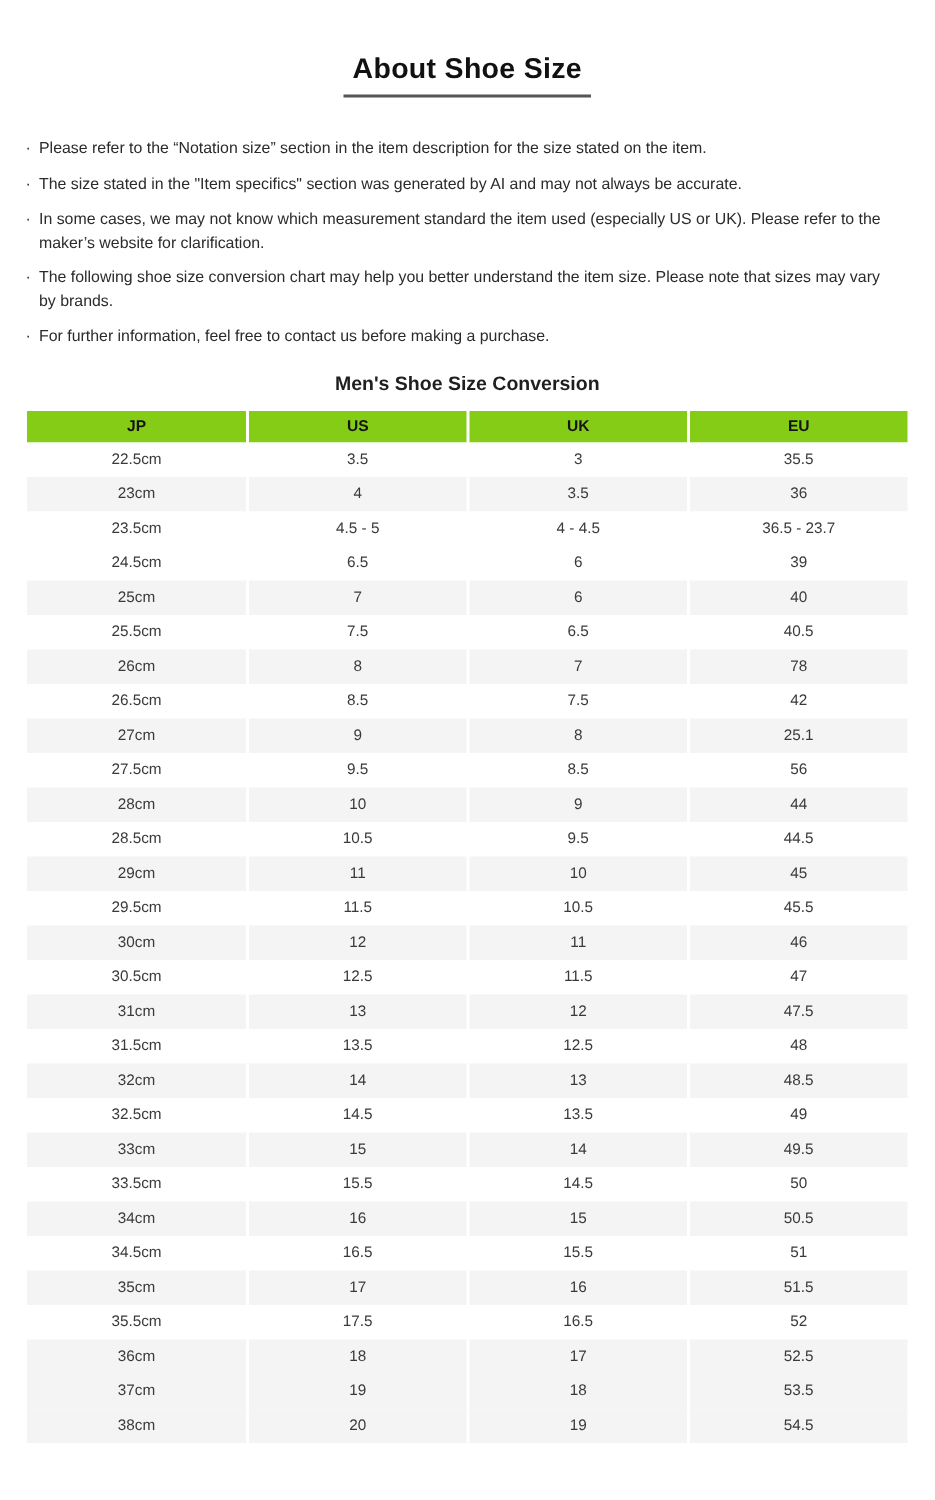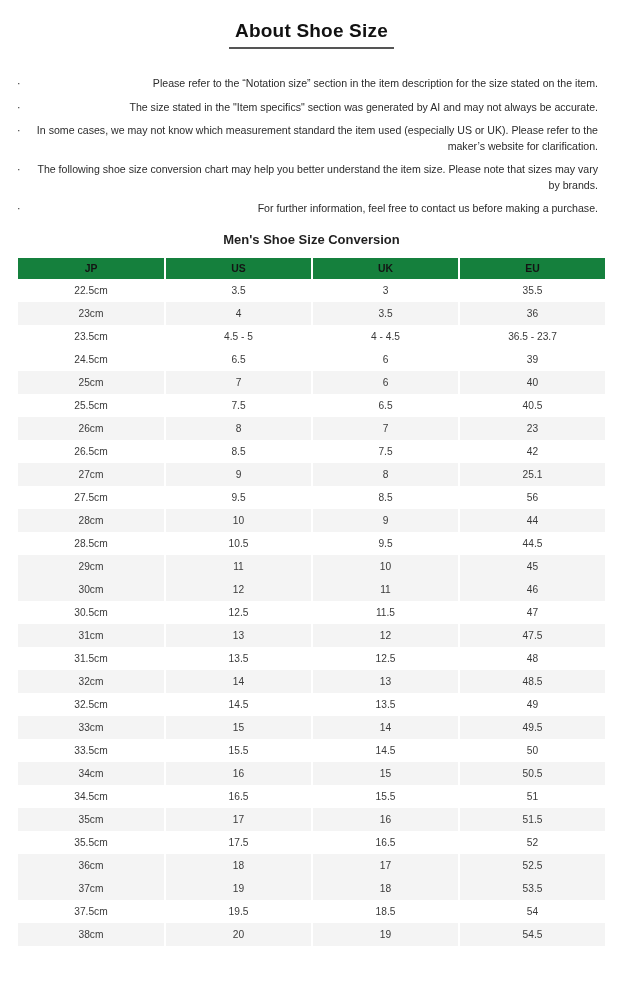--- a/index.html
+++ b/index.html
@@ -20,20 +20,21 @@
     position: relative;
     width: 623px;
     height: 1000px;
     box-sizing: border-box;
   }
 
   
   .title-wrap {
     text-align: center;
     padding-top: 6px;
+    margin-top: 16px;
   }
   .page-title {
     display: inline-block;
     font-size: 19px;
     font-weight: bold;
     letter-spacing: 0.2px;
     color: #111111;
     padding: 0 6px 4px 6px;
     border-bottom: 2px solid #555555;
     line-height: 1.3;
@@ -55,21 +56,20 @@
   .note-bullet {
     flex: 0 0 auto;
     width: 9px;
     color: #2b2b2b;
     font-size: 10.6px;
     line-height: 15.5px;
   }
   .note-text {
     flex: 1 1 auto;
     padding-right: 8px;
-    text-align: right;
   }
 
   
   .subtitle {
     text-align: center;
     font-size: 13px;
     color: #1f1f1f;
     margin: 15px 0 11px 0;
     font-weight: bold;
   }
@@ -83,21 +83,21 @@
     border-collapse: collapse;
     table-layout: fixed;
     font-size: 10.2px;
   }
   table.size-table col.c-jp { width: 147px; }
   table.size-table col.c-us { width: 147px; }
   table.size-table col.c-uk { width: 147px; }
   table.size-table col.c-eu { width: 146px; }
 
   table.size-table th {
-    background: #15803d;
+    background: #84cc16;
     font-weight: bold;
     font-size: 10.4px;
     color: #141414;
     height: 21px;
     text-align: center;
     border-right: 2px solid #ffffff;
     padding: 0;
     vertical-align: middle;
   }
   table.size-table th:last-child { border-right: none; }
@@ -204,21 +204,21 @@
           <tr class="row-even">
             <td>25.5cm</td>
             <td>7.5</td>
             <td>6.5</td>
             <td>40.5</td>
           </tr>
           <tr class="row-odd">
             <td>26cm</td>
             <td>8</td>
             <td>7</td>
-            <td>23</td>
+            <td>78</td>
           </tr>
           <tr class="row-even">
             <td>26.5cm</td>
             <td>8.5</td>
             <td>7.5</td>
             <td>42</td>
           </tr>
           <tr class="row-odd">
             <td>27cm</td>
             <td>9</td>
@@ -242,20 +242,26 @@
             <td>10.5</td>
             <td>9.5</td>
             <td>44.5</td>
           </tr>
           <tr class="row-odd">
             <td>29cm</td>
             <td>11</td>
             <td>10</td>
             <td>45</td>
           </tr>
+          <tr class="row-even">
+            <td>29.5cm</td>
+            <td>11.5</td>
+            <td>10.5</td>
+            <td>45.5</td>
+          </tr>
           <tr class="row-odd">
             <td>30cm</td>
             <td>12</td>
             <td>11</td>
             <td>46</td>
           </tr>
           <tr class="row-even">
             <td>30.5cm</td>
             <td>12.5</td>
             <td>11.5</td>
@@ -326,26 +332,20 @@
             <td>18</td>
             <td>17</td>
             <td>52.5</td>
           </tr>
           <tr class="row-odd">
             <td>37cm</td>
             <td>19</td>
             <td>18</td>
             <td>53.5</td>
           </tr>
-          <tr class="row-even">
-            <td>37.5cm</td>
-            <td>19.5</td>
-            <td>18.5</td>
-            <td>54</td>
-          </tr>
           <tr class="row-odd">
             <td>38cm</td>
             <td>20</td>
             <td>19</td>
             <td>54.5</td>
           </tr>
         </tbody>
     </table>
   </div>
 

